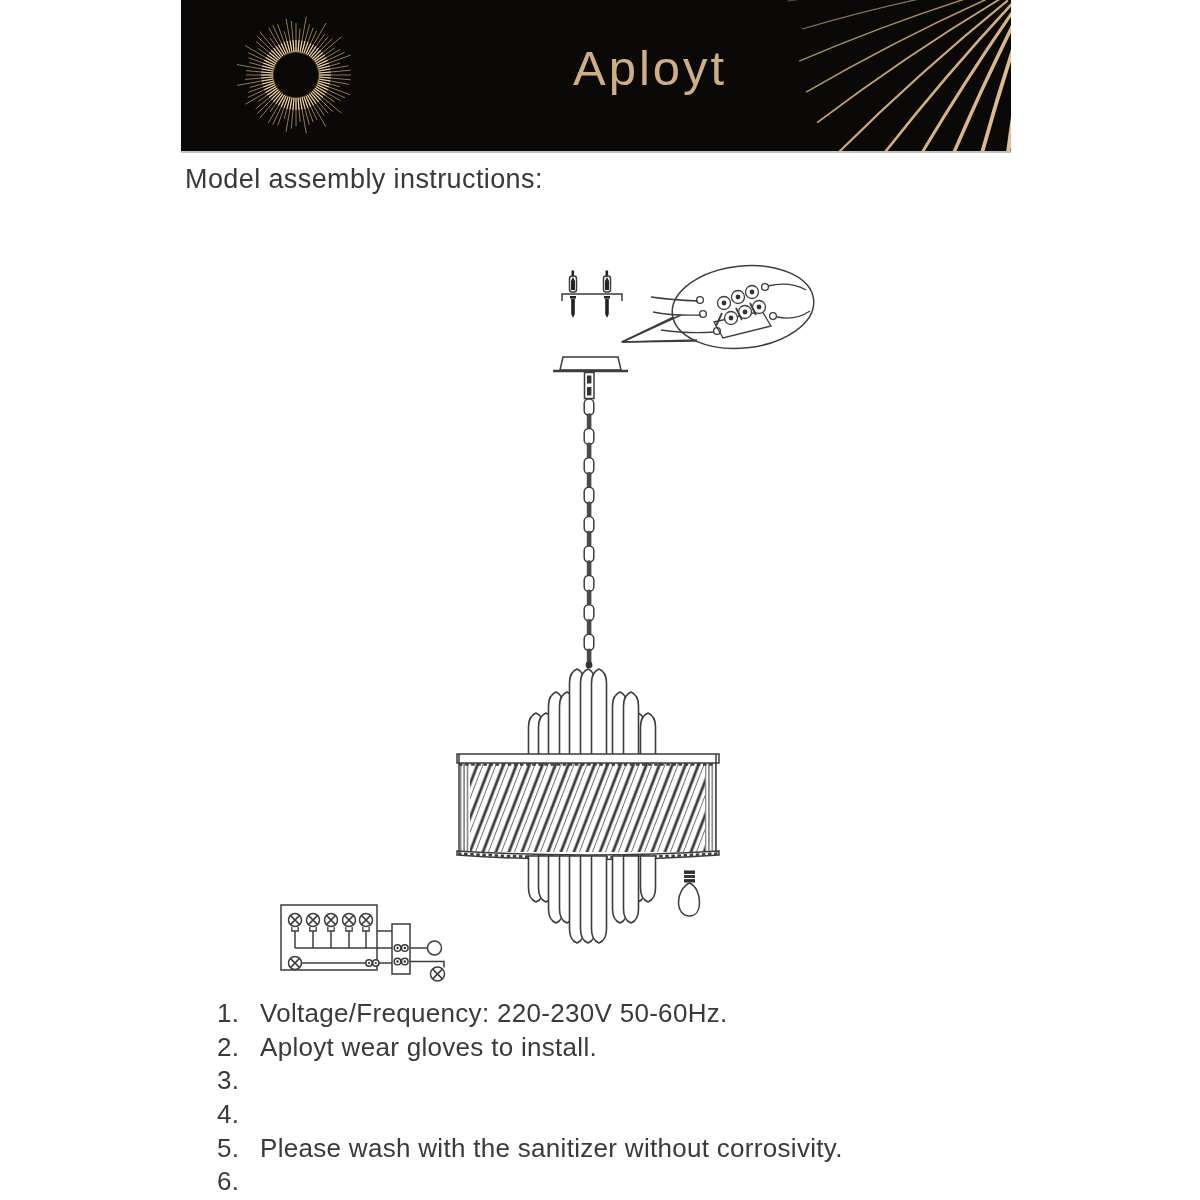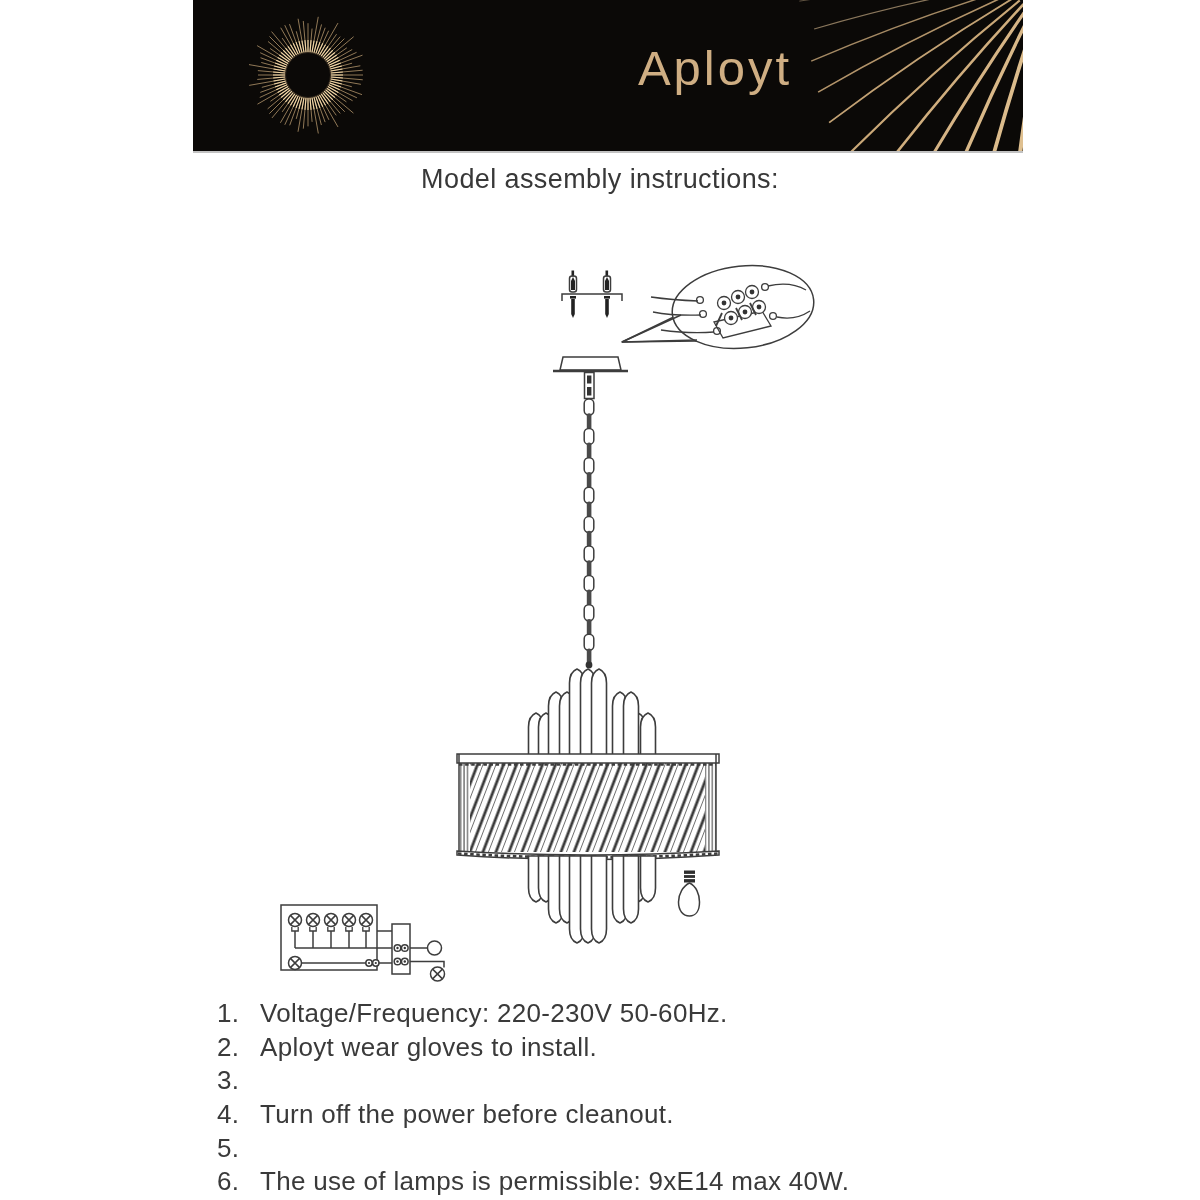--- a/index.html
+++ b/index.html
@@ -3,31 +3,31 @@
 <meta charset="utf-8">
 <style>
   html,body{margin:0;padding:0;background:#ffffff;}
   .page{
     position:relative;width:1200px;height:1200px;margin:0 auto;
     background:#ffffff;overflow:hidden;
     font-family:"Liberation Sans","DejaVu Sans",sans-serif;
     color:#383838;
   }
   .header{
-    position:absolute;left:193px;top:0;width:830px;height:151px;
-    background:#0b0907;overflow:hidden;border-bottom:2px solid #c2c2c2;text-align:center;
+    position:absolute;left:181px;top:0;width:830px;height:151px;
+    background:#0b0907;overflow:hidden;border-bottom:2px solid #c2c2c2;
   }
   .header svg{position:absolute;left:0;top:0;}
   .brand{
     position:absolute;left:392px;top:40px;width:260px;
     font-size:49px;font-weight:300;letter-spacing:3px;
     color:#cfae83;line-height:56px;
   }
   .title{
-    position:absolute;left:185px;top:163px;width:830px;text-align:center;
+    position:absolute;left:185px;top:163px;width:830px;text-align:left;
     font-size:27px;line-height:33px;letter-spacing:0.4px;color:#383838;
   }
   .diagram-svg{position:absolute;left:250px;top:240px;}
   .instructions{position:absolute;left:185px;top:997px;width:880px;}
   .instr-row{display:flex;height:33.6px;align-items:center;font-size:26px;letter-spacing:0.3px;color:#3a3a3a;}
   .instr-num{width:43px;padding-left:32px;flex:none;}
   .instr-text{white-space:nowrap;}
 </style>
 </head>
 <body>
@@ -408,23 +408,22 @@
     </div>
     <div class="instr-row">
       <span class="instr-num">2.</span>
       <span class="instr-text">Aployt wear gloves to install.</span>
     </div>
     <div class="instr-row">
       <span class="instr-num">3.</span>
     </div>
     <div class="instr-row">
       <span class="instr-num">4.</span>
-      <span class="instr-text">Turn off the power before cleanout.</span>
     </div>
     <div class="instr-row">
       <span class="instr-num">5.</span>
+      <span class="instr-text">Please wash with the sanitizer without corrosivity.</span>
     </div>
     <div class="instr-row">
       <span class="instr-num">6.</span>
-      <span class="instr-text">The use of lamps is permissible: 9xE14 max 40W.</span>
     </div>
   </div>
 </div>
 
 </body></html>

